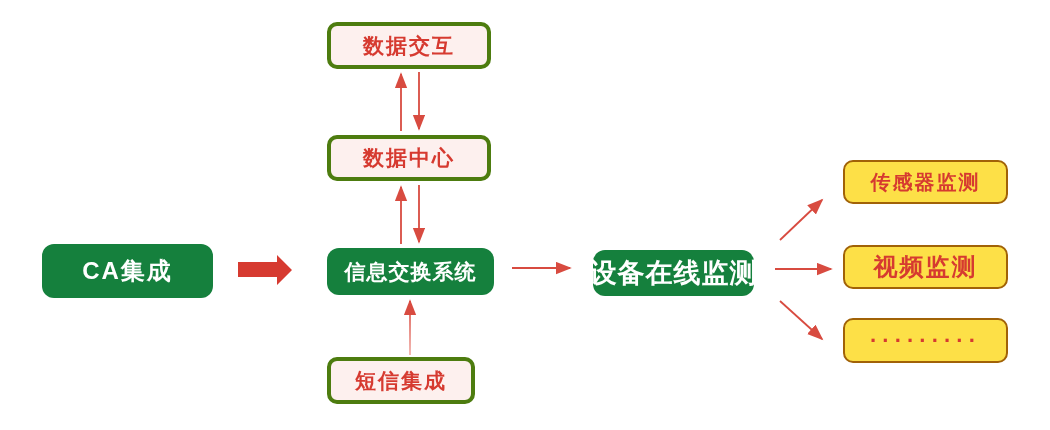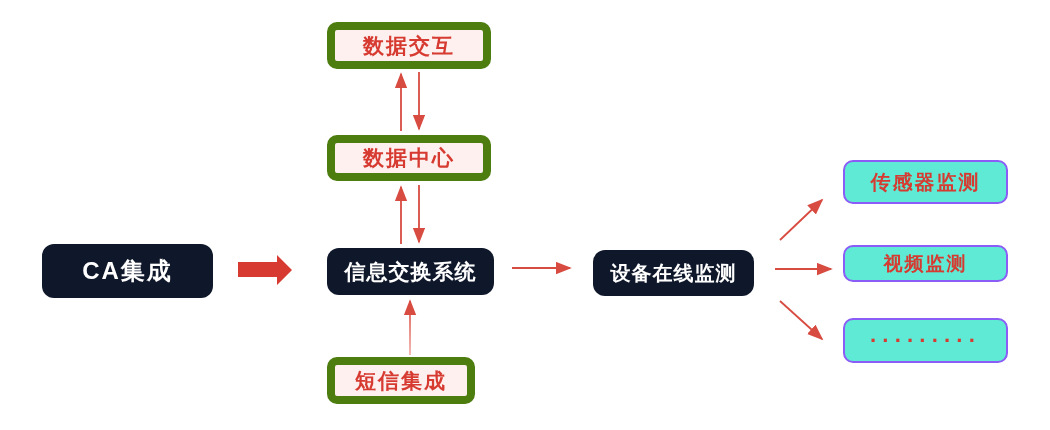--- a/index.html
+++ b/index.html
@@ -27,46 +27,46 @@
     position: absolute;
     display: flex;
     align-items: center;
     justify-content: center;
     box-sizing: border-box;
     font-weight: bold;
     white-space: nowrap;
     letter-spacing: 2px;
   }
   .node.solid {
-    background: #0f172a;
+    background: #15803d;
     color: #ffffff;
     border-radius: 12px;
     border: none;
   }
   .node.light {
     background: #fdf0ee;
     color: #d63a30;
-    border: 8px solid #4d7c0f;
+    border: 4px solid #4d7c0f;
     border-radius: 10px;
   }
   .node.outline {
-    background: #5eead4;
+    background: #fde047;
     color: #d63a30;
-    border: 2px solid #8b5cf6;
+    border: 2px solid #a16207;
     border-radius: 10px;
   }
   
   #node-ca            { left: 42px;  top: 244px; width: 171px; height: 54px; font-size: 24px; }
   #node-data-exchange { left: 327px; top: 22px;  width: 164px; height: 47px; font-size: 21px; }
   #node-data-center   { left: 327px; top: 135px; width: 164px; height: 46px; font-size: 21px; }
   #node-info-exchange { left: 327px; top: 248px; width: 167px; height: 47px; font-size: 21px; letter-spacing: 1px; }
   #node-sms           { left: 327px; top: 357px; width: 148px; height: 47px; font-size: 21px; }
-  #node-device        { left: 593px; top: 250px; width: 161px; height: 46px; font-size: 20px; letter-spacing: 1px; }
+  #node-device        { left: 593px; top: 250px; width: 161px; height: 46px; font-size: 27px; letter-spacing: 1px; }
   #node-sensor        { left: 843px; top: 160px; width: 165px; height: 44px; font-size: 20px; }
-  #node-video         { left: 843px; top: 245px; width: 165px; height: 37px; font-size: 19px; }
+  #node-video         { left: 843px; top: 245px; width: 165px; height: 44px; font-size: 24px; }
   #node-more          { left: 843px; top: 318px; width: 165px; height: 45px; font-size: 22px; letter-spacing: 5px; }
 </style>
 </head>
 <body>
 
 <div class="canvas">
 
   <svg class="arrow-layer" viewBox="0 0 1050 430" xmlns="http://www.w3.org/2000/svg">
     <defs>
       <marker id="arrowhead" markerWidth="10" markerHeight="8" refX="8" refY="3.5" orient="auto">

